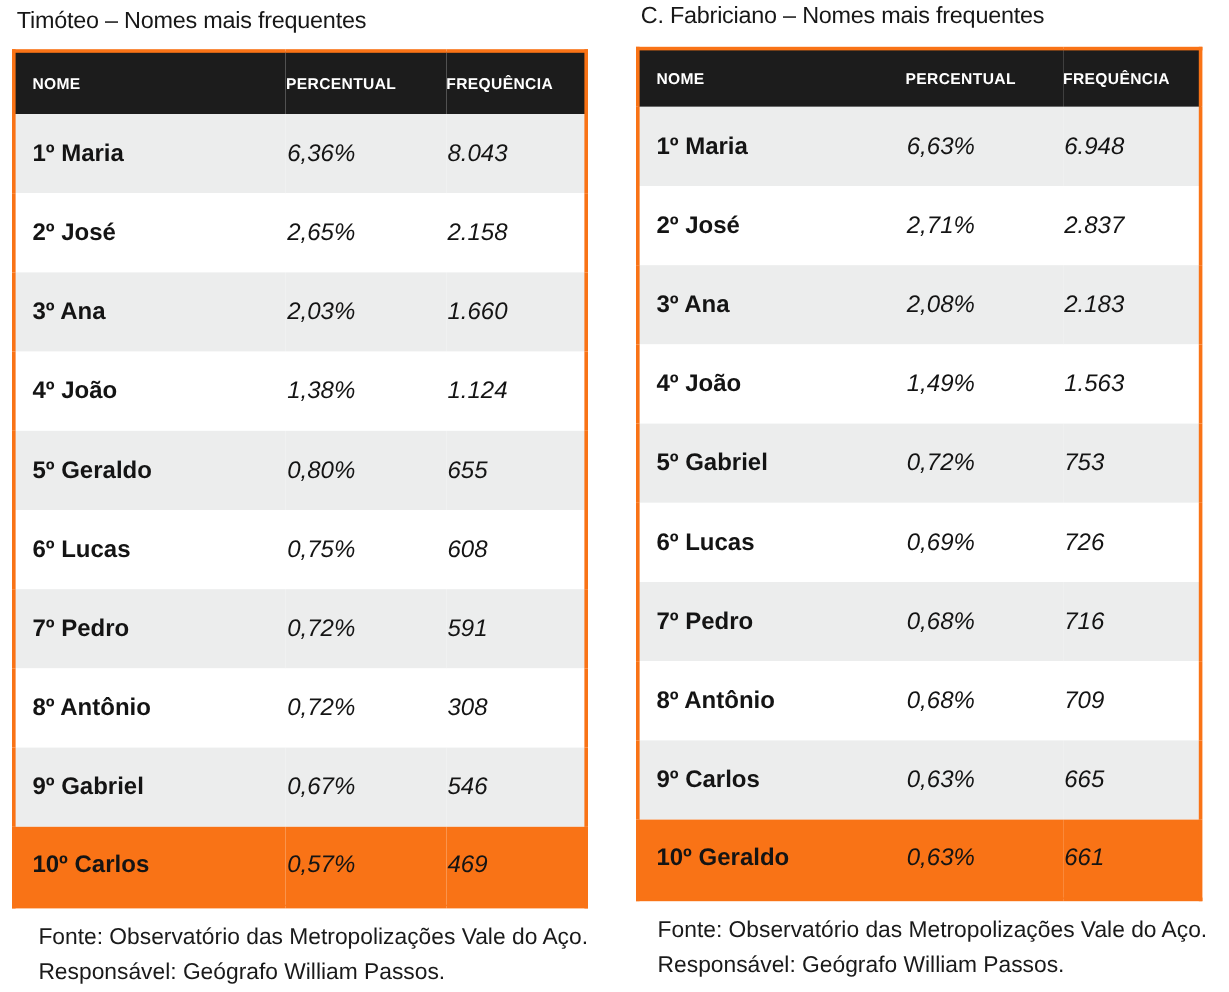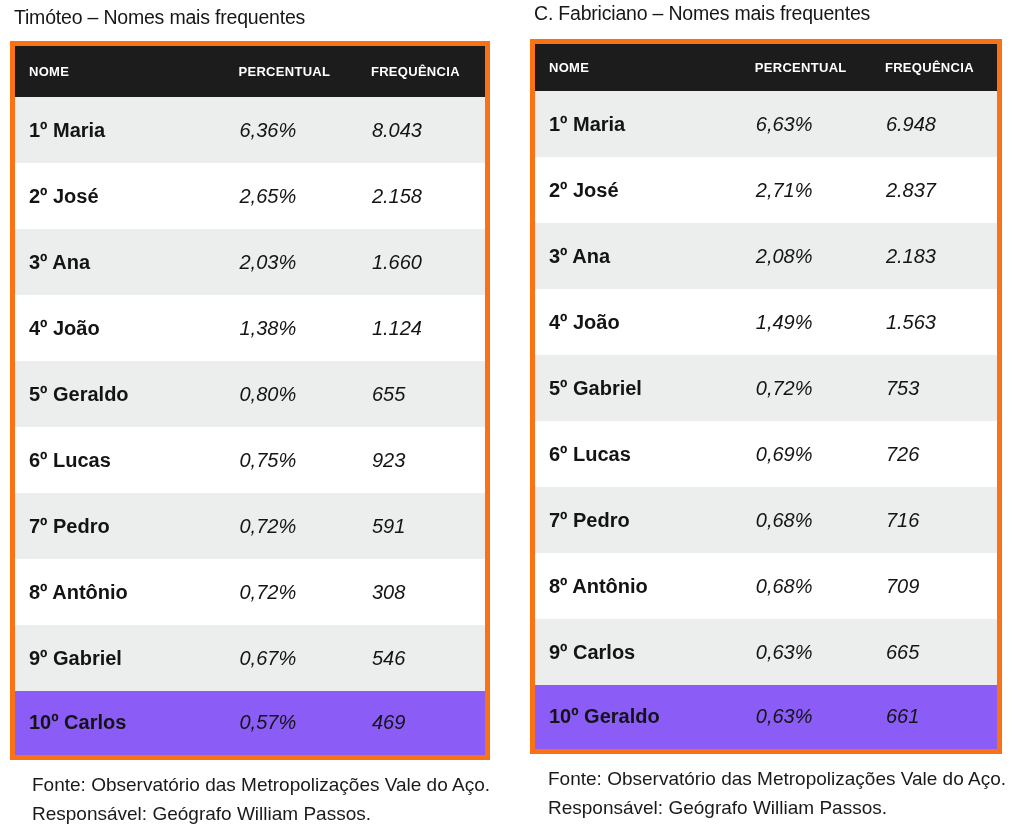--- a/index.html
+++ b/index.html
@@ -41,21 +41,21 @@
     white-space: nowrap;
   }
   .panel-right .panel-title {
     margin-top: 2px;
     margin-bottom: 14px;
   }
   table.names {
     border-collapse: collapse;
     width: 100%;
     table-layout: fixed;
-    border: 5px solid #f97316;
+    border: 3px solid #f97316;
   }
   table.names thead th {
     background: #1c1c1c;
     color: #ffffff;
     font-size: 13px;
     font-weight: bold;
     letter-spacing: 0.3px;
     text-align: left;
     padding: 16px 0 16px 0;
     border: none;
@@ -73,21 +73,21 @@
     padding-left: 14px;
     color: #141414;
   }
   table.names tbody td.col-pct,
   table.names tbody td.col-freq {
     font-style: italic;
     color: #141414;
   }
   tr.stripe-light td { background: #ffffff; }
   tr.stripe-gray td { background: #eceded; }
-  tr.last-row td { background: #8b5cf6; }
+  tr.last-row td { background: #f97316; }
   .col-name { width: 46%; }
   .col-pct { width: 29%; }
   .col-freq { width: 25%; }
   .source {
     margin-top: 10px;
     font-size: 19px;
     line-height: 1.55;
     color: #1a1a1a;
     padding-left: 22px;
   }
@@ -131,21 +131,21 @@
           <td class="col-freq">1.124</td>
         </tr>
         <tr class="stripe-gray">
           <td class="col-name">5º Geraldo</td>
           <td class="col-pct">0,80%</td>
           <td class="col-freq">655</td>
         </tr>
         <tr class="stripe-light">
           <td class="col-name">6º Lucas</td>
           <td class="col-pct">0,75%</td>
-          <td class="col-freq">923</td>
+          <td class="col-freq">608</td>
         </tr>
         <tr class="stripe-gray">
           <td class="col-name">7º Pedro</td>
           <td class="col-pct">0,72%</td>
           <td class="col-freq">591</td>
         </tr>
         <tr class="stripe-light">
           <td class="col-name">8º Antônio</td>
           <td class="col-pct">0,72%</td>
           <td class="col-freq">308</td>

